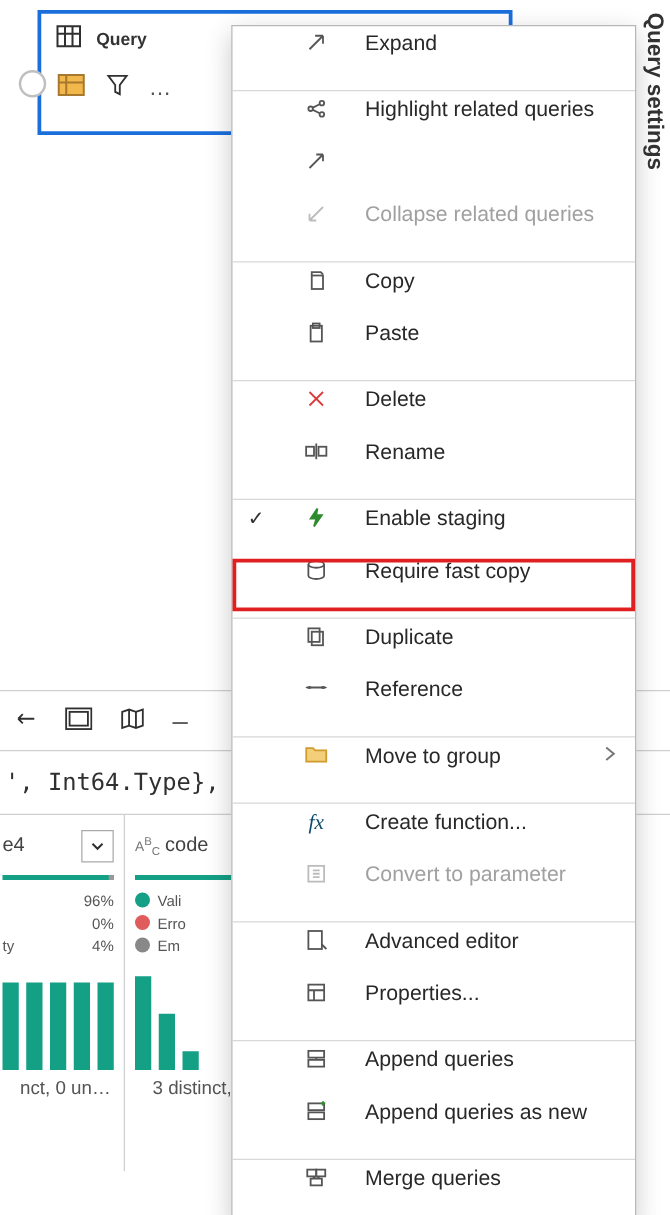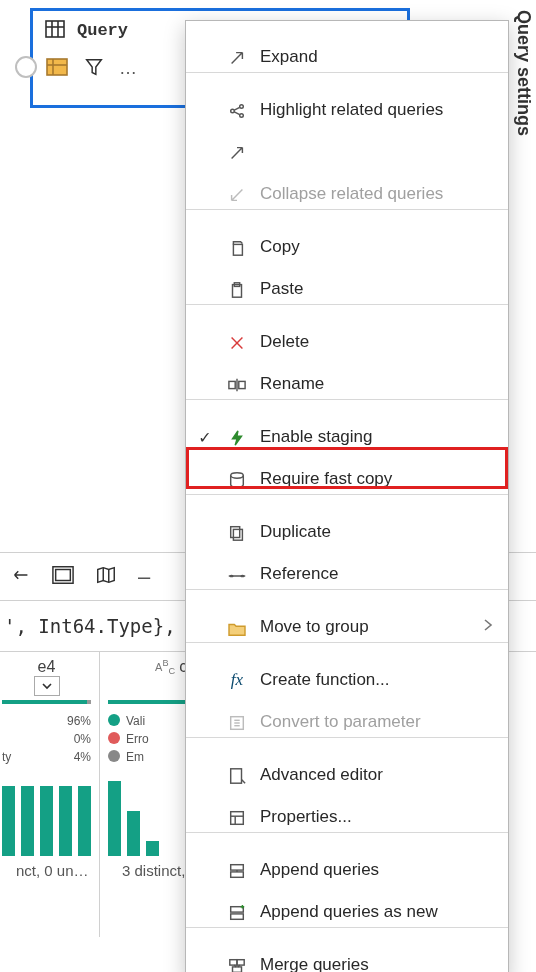--- a/index.html
+++ b/index.html
@@ -27,24 +27,23 @@
       border: 3px solid #1a6fdd;
       background: #fff;
     }
     .query-node .header {
       display: flex;
       align-items: center;
       gap: 10px;
       padding: 6px 10px;
     }
     .query-node .title {
-      font-size: 17px;
+      font-size: 14px;
       font-weight: 600;
       color: #333;
-      font-family: Liberation Mono, monospace;
     }
     .query-node .sub {
       display: flex;
       align-items: center;
       gap: 14px;
       padding: 6px 12px;
     }
     .query-node .ellipsis { font-size: 18px; color: #555; }
     .small-sq {
       position: absolute;
@@ -94,21 +93,20 @@
       width: 170px;
       border-right: 1px solid #d0d0d0;
       padding: 6px 8px 0 8px;
       overflow: hidden;
     }
     .col-header {
       display: flex;
       align-items: center;
       justify-content: space-between;
       height: 38px;
-      flex-direction: column;
     }
     .col-header .chdr-left {
       display: flex;
       align-items: center;
       gap: 4px;
       font-size: 16px;
       color: #424242;
     }
     .col-dd {
       width: 26px; height: 26px;
@@ -152,24 +150,24 @@
       top: 20px;
       width: 324px;
       background: #fff;
       border: 1px solid #b7b7b7;
       box-shadow: 0 6px 20px rgba(0,0,0,0.22);
       z-index: 50;
       padding: 4px 0;
     }
     .ctx-row {
       display: flex;
-      align-items: flex-end;
+      align-items: flex-start;
       height: 42px;
       padding: 0 14px 0 10px;
-      gap: 12px;
+      gap: 28px;
       font-size: 17px;
       color: #282828;
       white-space: nowrap;
     }
     .ctx-row .check-slot {
       width: 18px;
       flex: 0 0 18px;
       text-align: center;
       color: #333;
       font-size: 16px;

